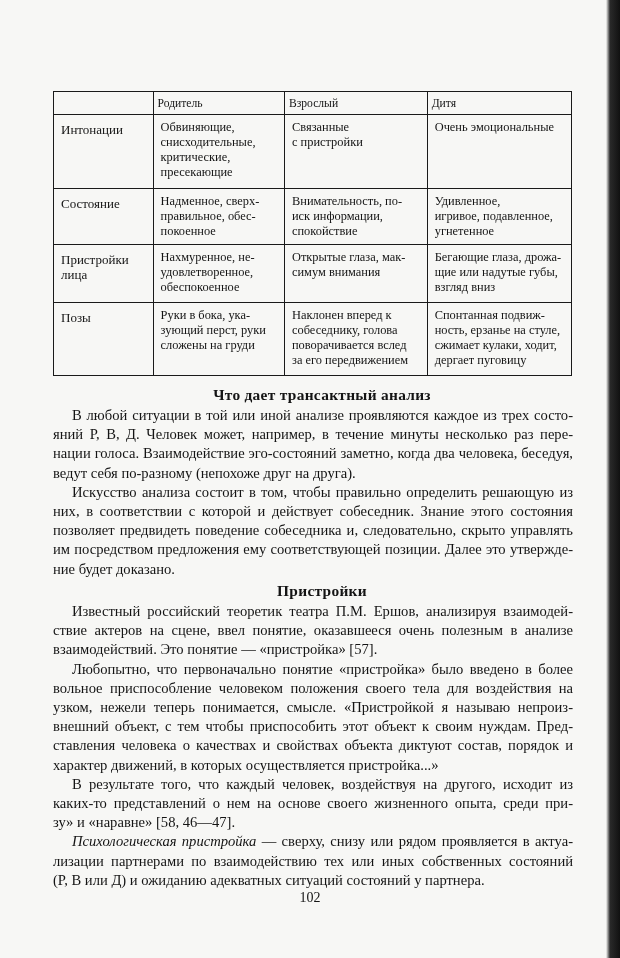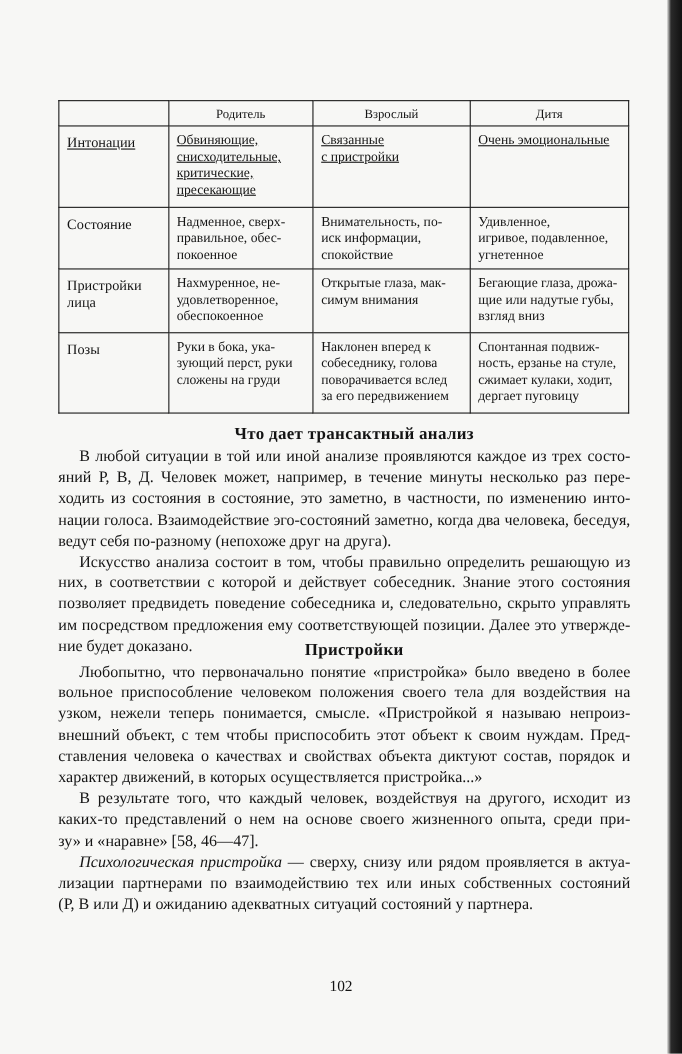--- a/index.html
+++ b/index.html
@@ -14,24 +14,24 @@
     background: linear-gradient(to right, #f7f7f5 0, #2a2a2a 4px, #111 100%);
   }
   table.ta {
     position: absolute; left: 53px; top: 91px; width: 519px;
     border-collapse: collapse; font-size: 12.4px; line-height: 15px;
   }
   table.ta th, table.ta td {
     border: 1.4px solid #1a1a1a; vertical-align: top; padding: 5px 6px 3px 7px;
     text-align: left; font-weight: normal;
   }
-  table.ta th { text-align: center; font-size: 11.6px; padding: 4px 4px 3px; height: 15px; }
+  table.ta th { text-align: left; font-size: 11.6px; padding: 4px 4px 3px; height: 15px; }
   table.ta td.rowhead { font-size: 13px; padding-top: 7px; }
   .c0 { width: 88px; } .c1 { width: 119px; } .c2 { width: 130px; } .c3 { width: 127px; }
-  tr.r1 td { height: 63px; text-decoration: underline; } tr.r2 td { height: 45px; } tr.r3 td { height: 47px; } tr.r4 td { height: 62px; }
+  tr.r1 td { height: 63px; } tr.r2 td { height: 45px; } tr.r3 td { height: 47px; } tr.r4 td { height: 62px; }
   .cell-line { display: block; white-space: nowrap; }
 
   .text { position: absolute; left: 53px; width: 520px; font-size: 14.6px; line-height: 19.2px; text-align: justify; }
   .text p { margin: 0; text-indent: 19px; }
   .text p .ln { display: block; text-align: justify; text-align-last: justify; white-space: nowrap; }
   .text p .ln.last { text-align-last: left; }
   h2 { position: absolute; left: 0; width: 620px; margin: 0; text-align: center; font-size: 15.4px; font-weight: bold; letter-spacing: 0.3px; padding-left: 12px; }
   .pgnum { position: absolute; top: 890px; left: 0; width: 620px; text-align: center; font-size: 14px; }
   i { font-style: italic; }
 </style>
@@ -132,36 +132,40 @@
     </tr>
   </tbody>
 </table>
 
 <h2 style="top:386px">Что дает трансактный анализ</h2>
 
 <div class="text" style="top:406px">
   <p>
     <span class="ln">В любой ситуации в той или иной анализе проявляются каждое из трех состо-</span>
     <span class="ln" style="text-indent:0">яний Р, В, Д. Человек может, например, в течение минуты несколько раз пере-</span>
-    <span class="ln" style="text-indent:0">ходить из состояния в состояние, это заметно, в частности, по изменению инто-</span>
     <span class="ln" style="text-indent:0">нации голоса. Взаимодействие эго-состояний заметно, когда два человека, беседуя,</span>
     <span class="ln last" style="text-indent:0">ведут себя по-разному (непохоже друг на друга).</span>
   </p>
   <p>
     <span class="ln">Искусство анализа состоит в том, чтобы правильно определить решающую из</span>
     <span class="ln" style="text-indent:0">них, в соответствии с которой и действует собеседник. Знание этого состояния</span>
     <span class="ln" style="text-indent:0">позволяет предвидеть поведение собеседника и, следовательно, скрыто управлять</span>
     <span class="ln" style="text-indent:0">им посредством предложения ему соответствующей позиции. Далее это утвержде-</span>
     <span class="ln last" style="text-indent:0">ние будет доказано.</span>
   </p>
 </div>
 
 <h2 style="top:582px">Пристройки</h2>
 
 <div class="text" style="top:602px">
+  <p>
+    <span class="ln">Известный российский теоретик театра П.М. Ершов, анализируя взаимодей-</span>
+    <span class="ln" style="text-indent:0">ствие актеров на сцене, ввел понятие, оказавшееся очень полезным в анализе</span>
+    <span class="ln last" style="text-indent:0">взаимодействий. Это понятие — «пристройка» [57].</span>
+  </p>
   <p>
     <span class="ln">Любопытно, что первоначально понятие «пристройка» было введено в более</span>
     <span class="ln" style="text-indent:0">вольное приспособление человеком положения своего тела для воздействия на</span>
     <span class="ln" style="text-indent:0">узком, нежели теперь понимается, смысле. «Пристройкой я называю непроиз-</span>
     <span class="ln" style="text-indent:0">внешний объект, с тем чтобы приспособить этот объект к своим нуждам. Пред-</span>
     <span class="ln" style="text-indent:0">ставления человека о качествах и свойствах объекта диктуют состав, порядок и</span>
     <span class="ln last" style="text-indent:0">характер движений, в которых осуществляется пристройка...»</span>
   </p>
   <p>
     <span class="ln">В результате того, что каждый человек, воздействуя на другого, исходит из</span>

